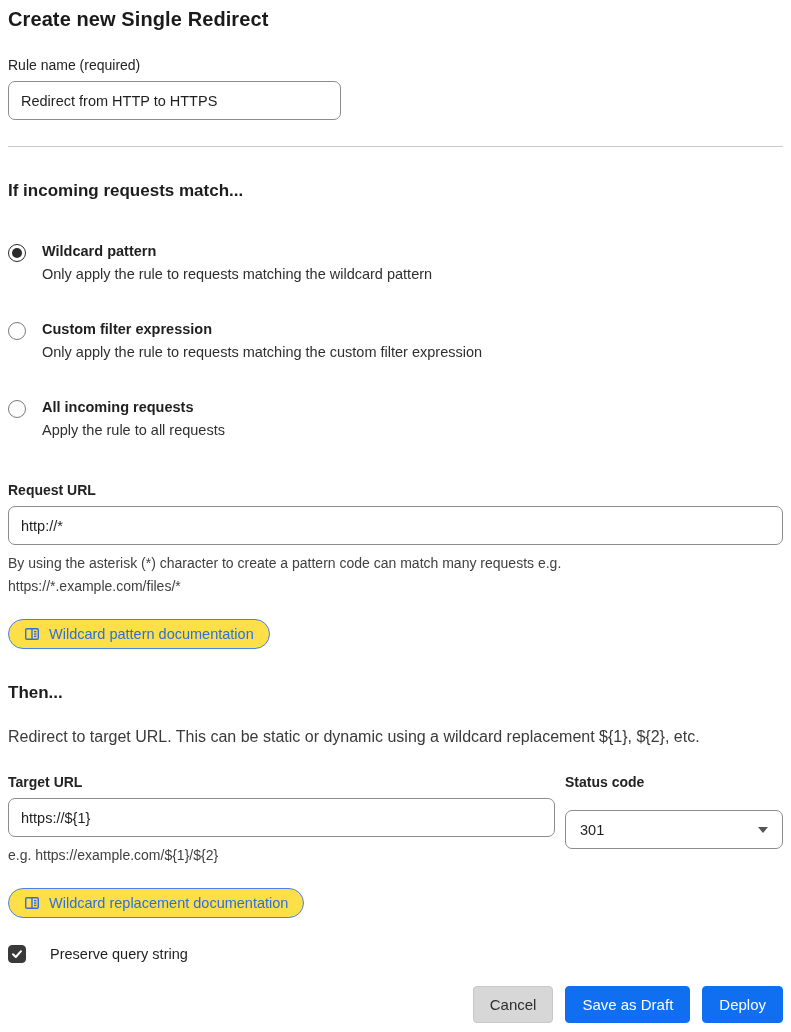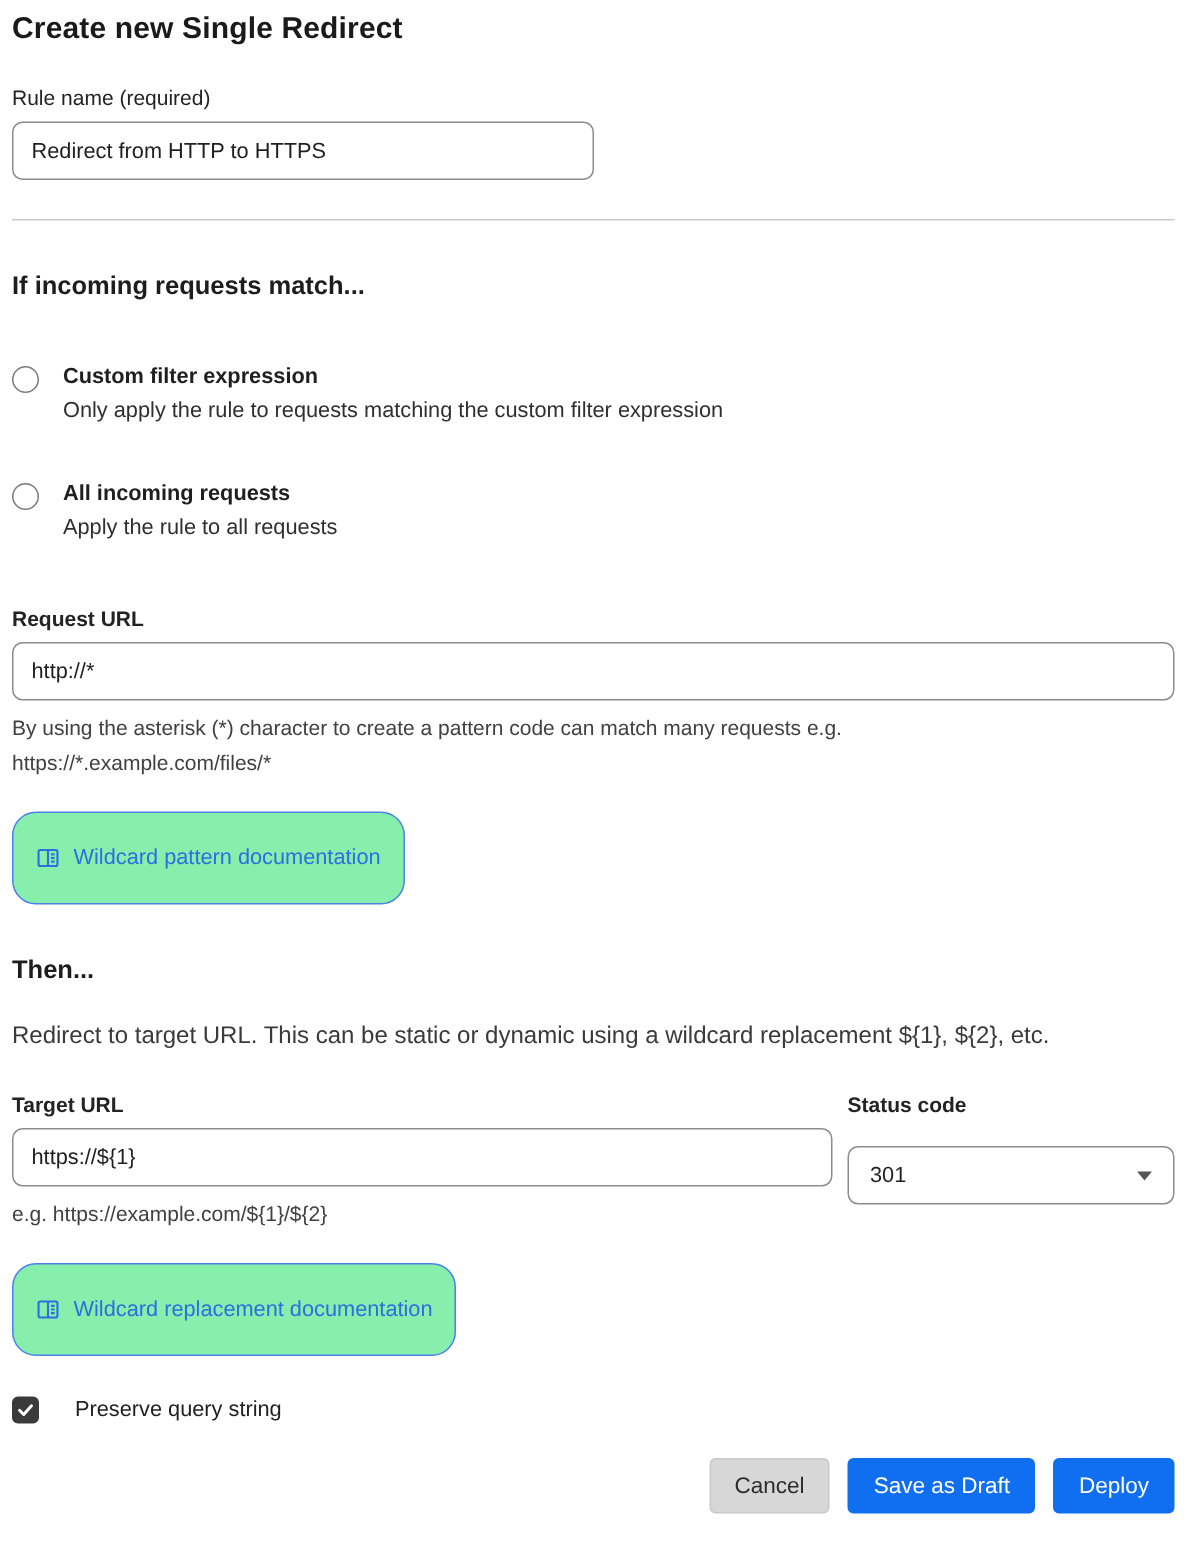--- a/index.html
+++ b/index.html
@@ -19,21 +19,21 @@
     display: block; font-size: 14px; color: #232323;
   }
   .field-label.semibold { font-weight: 600; }
   .text-input {
     display: block; margin-top: 8px;
     height: 39px; border: 1px solid #8c8c8c; border-radius: 7px;
     padding: 0 12px; font-size: 14.5px; color: #1f1f1f;
     font-family: "Liberation Sans", sans-serif;
     background: #fff; outline: none; width: 100%;
   }
-  .rule-name-width { width: 388px; }
+  .rule-name-width { width: 333px; }
   .help-text {
     margin-top: 7px; font-size: 14px; color: #414141; line-height: 23px;
   }
   .divider {
     border: none; border-top: 1px solid #c9c9c9;
     margin-top: 26px;
   }
   .section-heading {
     margin-top: 34px; font-size: 17px; font-weight: 700; color: #1d1d1d;
   }
@@ -54,23 +54,23 @@
     width: 10px; height: 10px; border-radius: 50%;
     background: #2b2b2b; transform: translate(-50%, -50%);
   }
   .radio-label { font-size: 14.5px; font-weight: 700; color: #1f1f1f; }
   .radio-desc { margin-top: 7px; font-size: 14.5px; color: #2f2f2f; }
   .url-section { margin-top: 44px; }
   .doc-button {
     margin-top: 21px;
     display: inline-flex; align-items: center; gap: 9px;
     border: 1.5px solid #4a82e8; border-radius: 16px;
-    background: #86efac; color: #2e6ee0;
+    background: #fde047; color: #2e6ee0;
     font-size: 14.5px; font-family: "Liberation Sans", sans-serif;
-    padding: 22px 15px; cursor: pointer;
+    padding: 6px 15px; cursor: pointer;
   }
   .doc-button svg { display: block; }
   .then-desc { margin-top: 25px; font-size: 16px; color: #3a3a3a; }
   .target-row { margin-top: 28px; display: flex; gap: 10px; }
   .target-col { flex: 0 0 547px; }
   .status-col { flex: 1; }
   .select-box {
     margin-top: 20px; height: 39px;
     border: 1px solid #8c8c8c; border-radius: 7px;
     background: #fff; padding: 0 14px;
@@ -121,20 +121,27 @@
     <label class="field-label">Rule name (required)</label>
     <input class="text-input rule-name-width" type="text" value="Redirect from HTTP to HTTPS" style="">
   </div>
 
   <hr class="divider">
 
   <h2 class="section-heading">If incoming requests match...</h2>
 
   <div class="radio-group">
 
+    <div class="radio-row checked">
+      <span class="radio-circle"></span>
+      <div>
+        <div class="radio-label">Wildcard pattern</div>
+        <div class="radio-desc">Only apply the rule to requests matching the wildcard pattern</div>
+      </div>
+    </div>
 
     <div class="radio-row">
       <span class="radio-circle"></span>
       <div>
         <div class="radio-label">Custom filter expression</div>
         <div class="radio-desc">Only apply the rule to requests matching the custom filter expression</div>
       </div>
     </div>
 
     <div class="radio-row">

